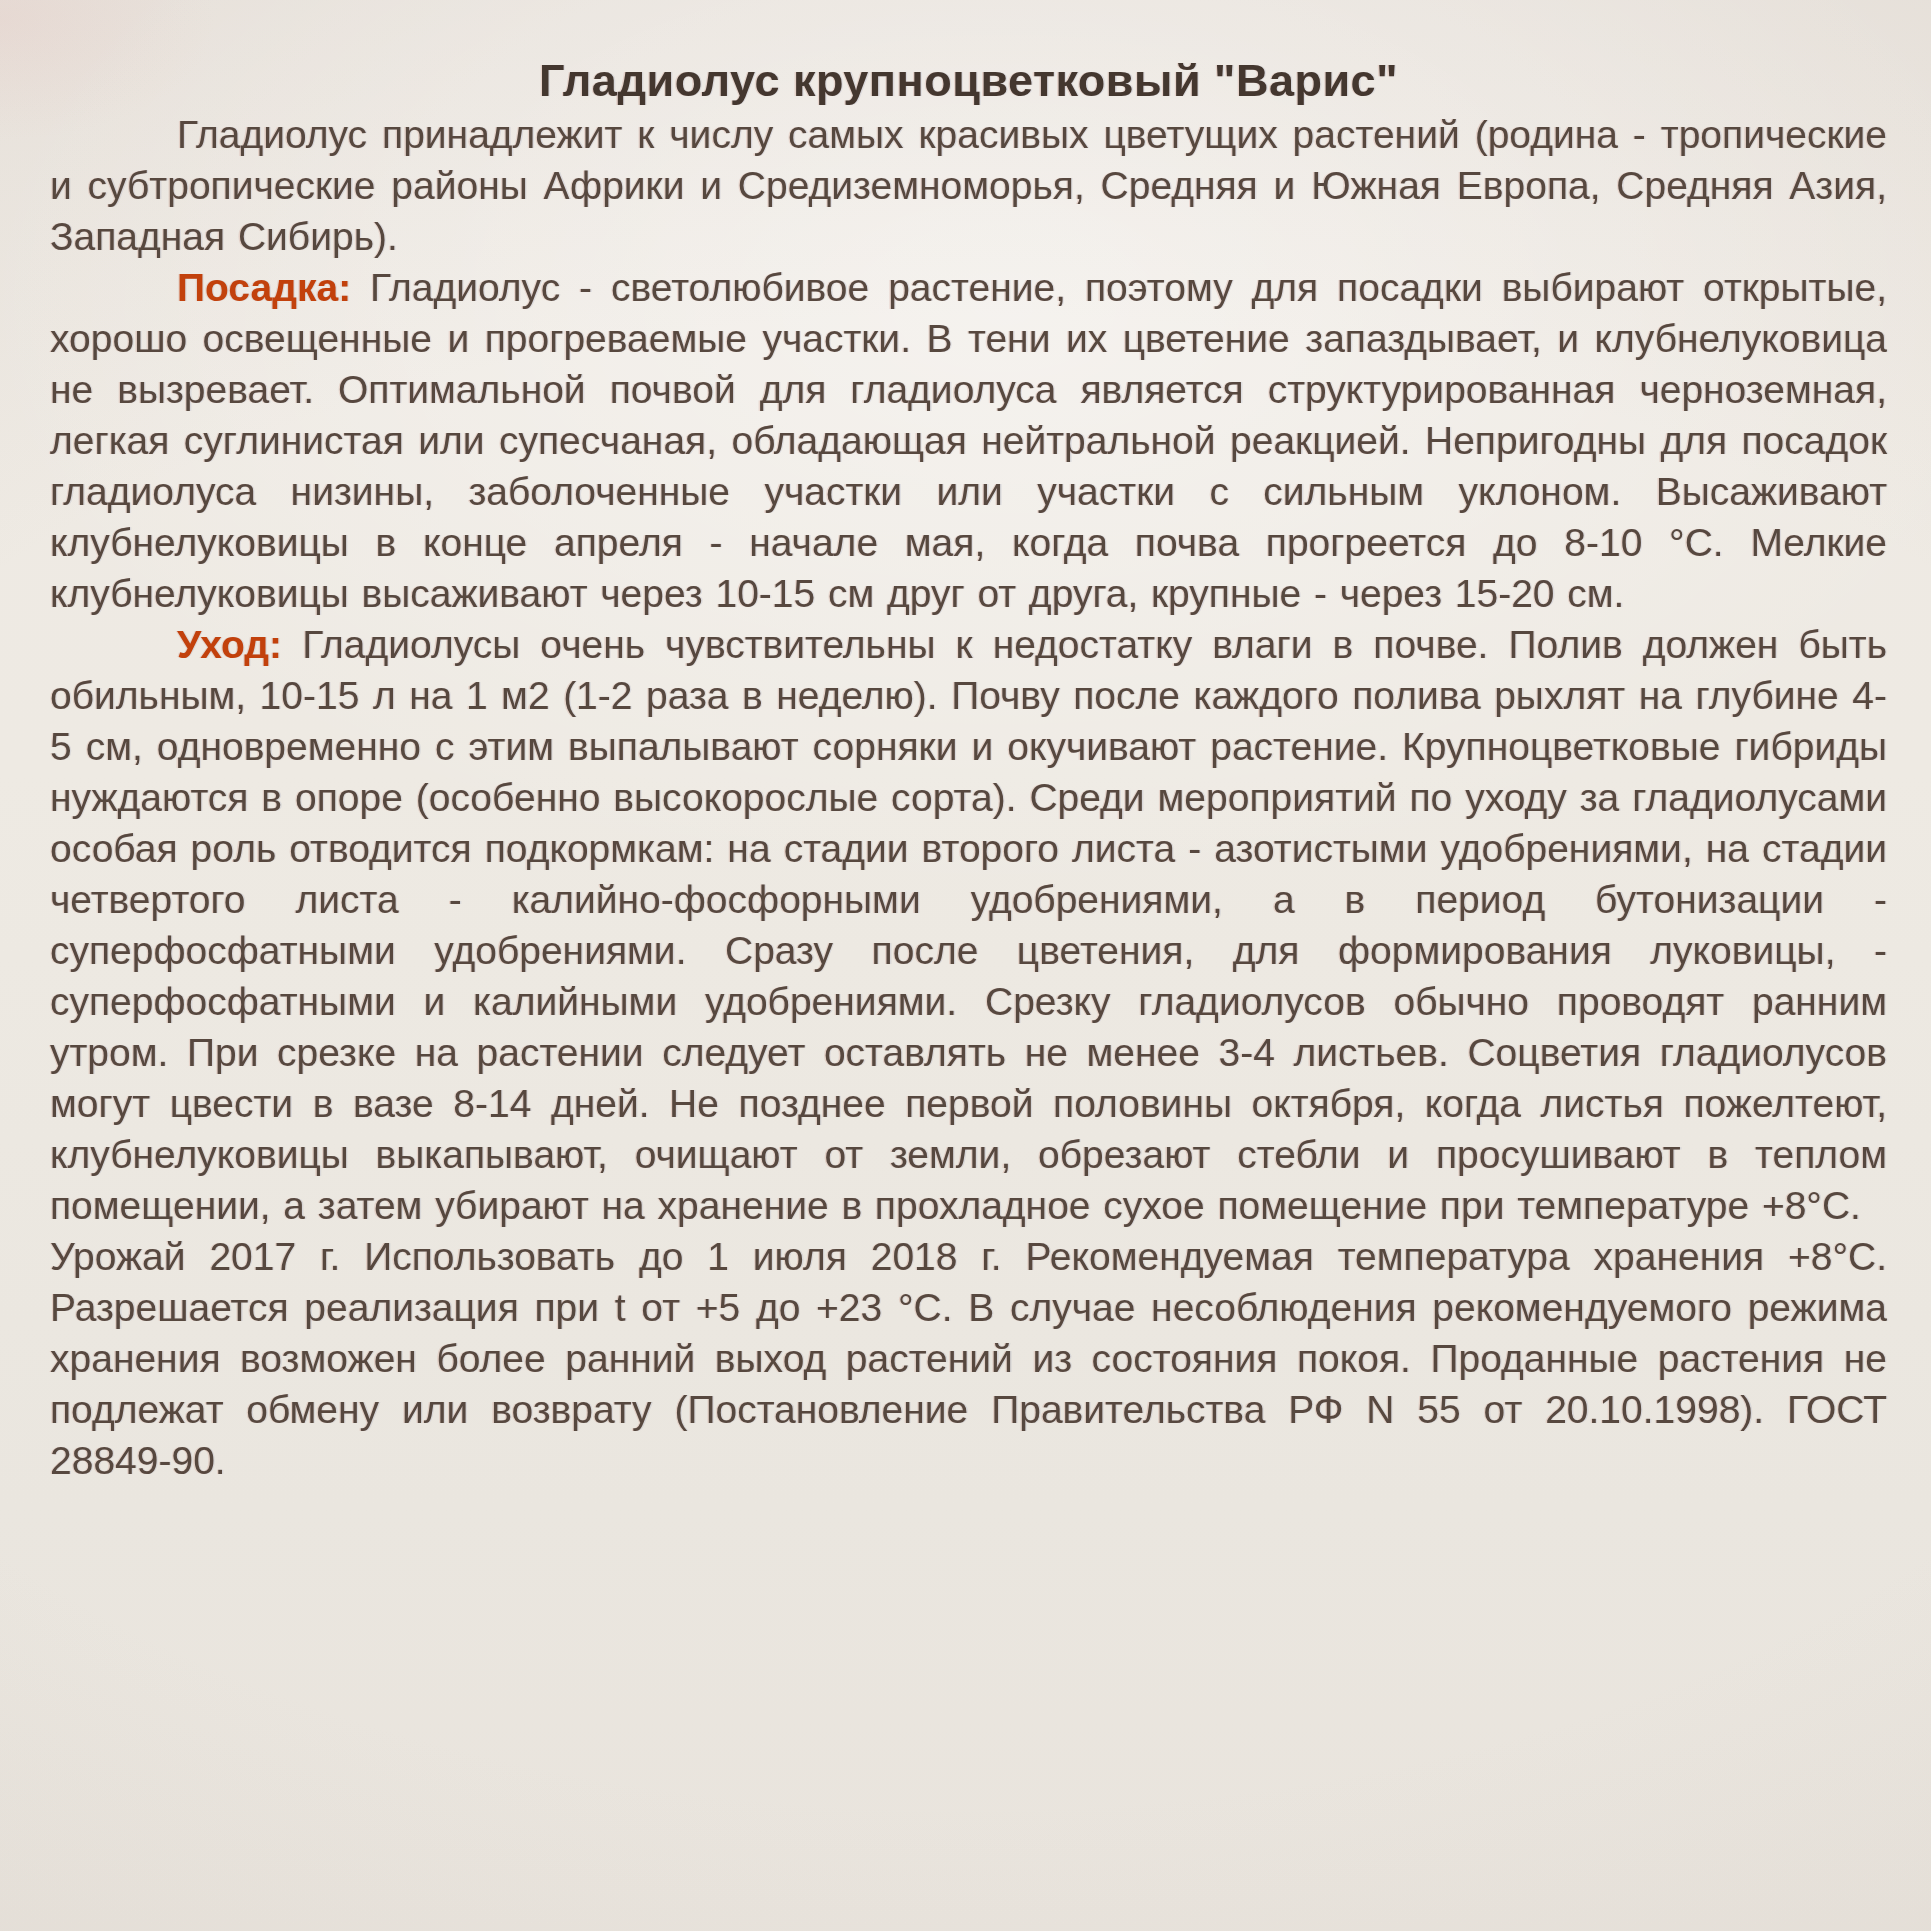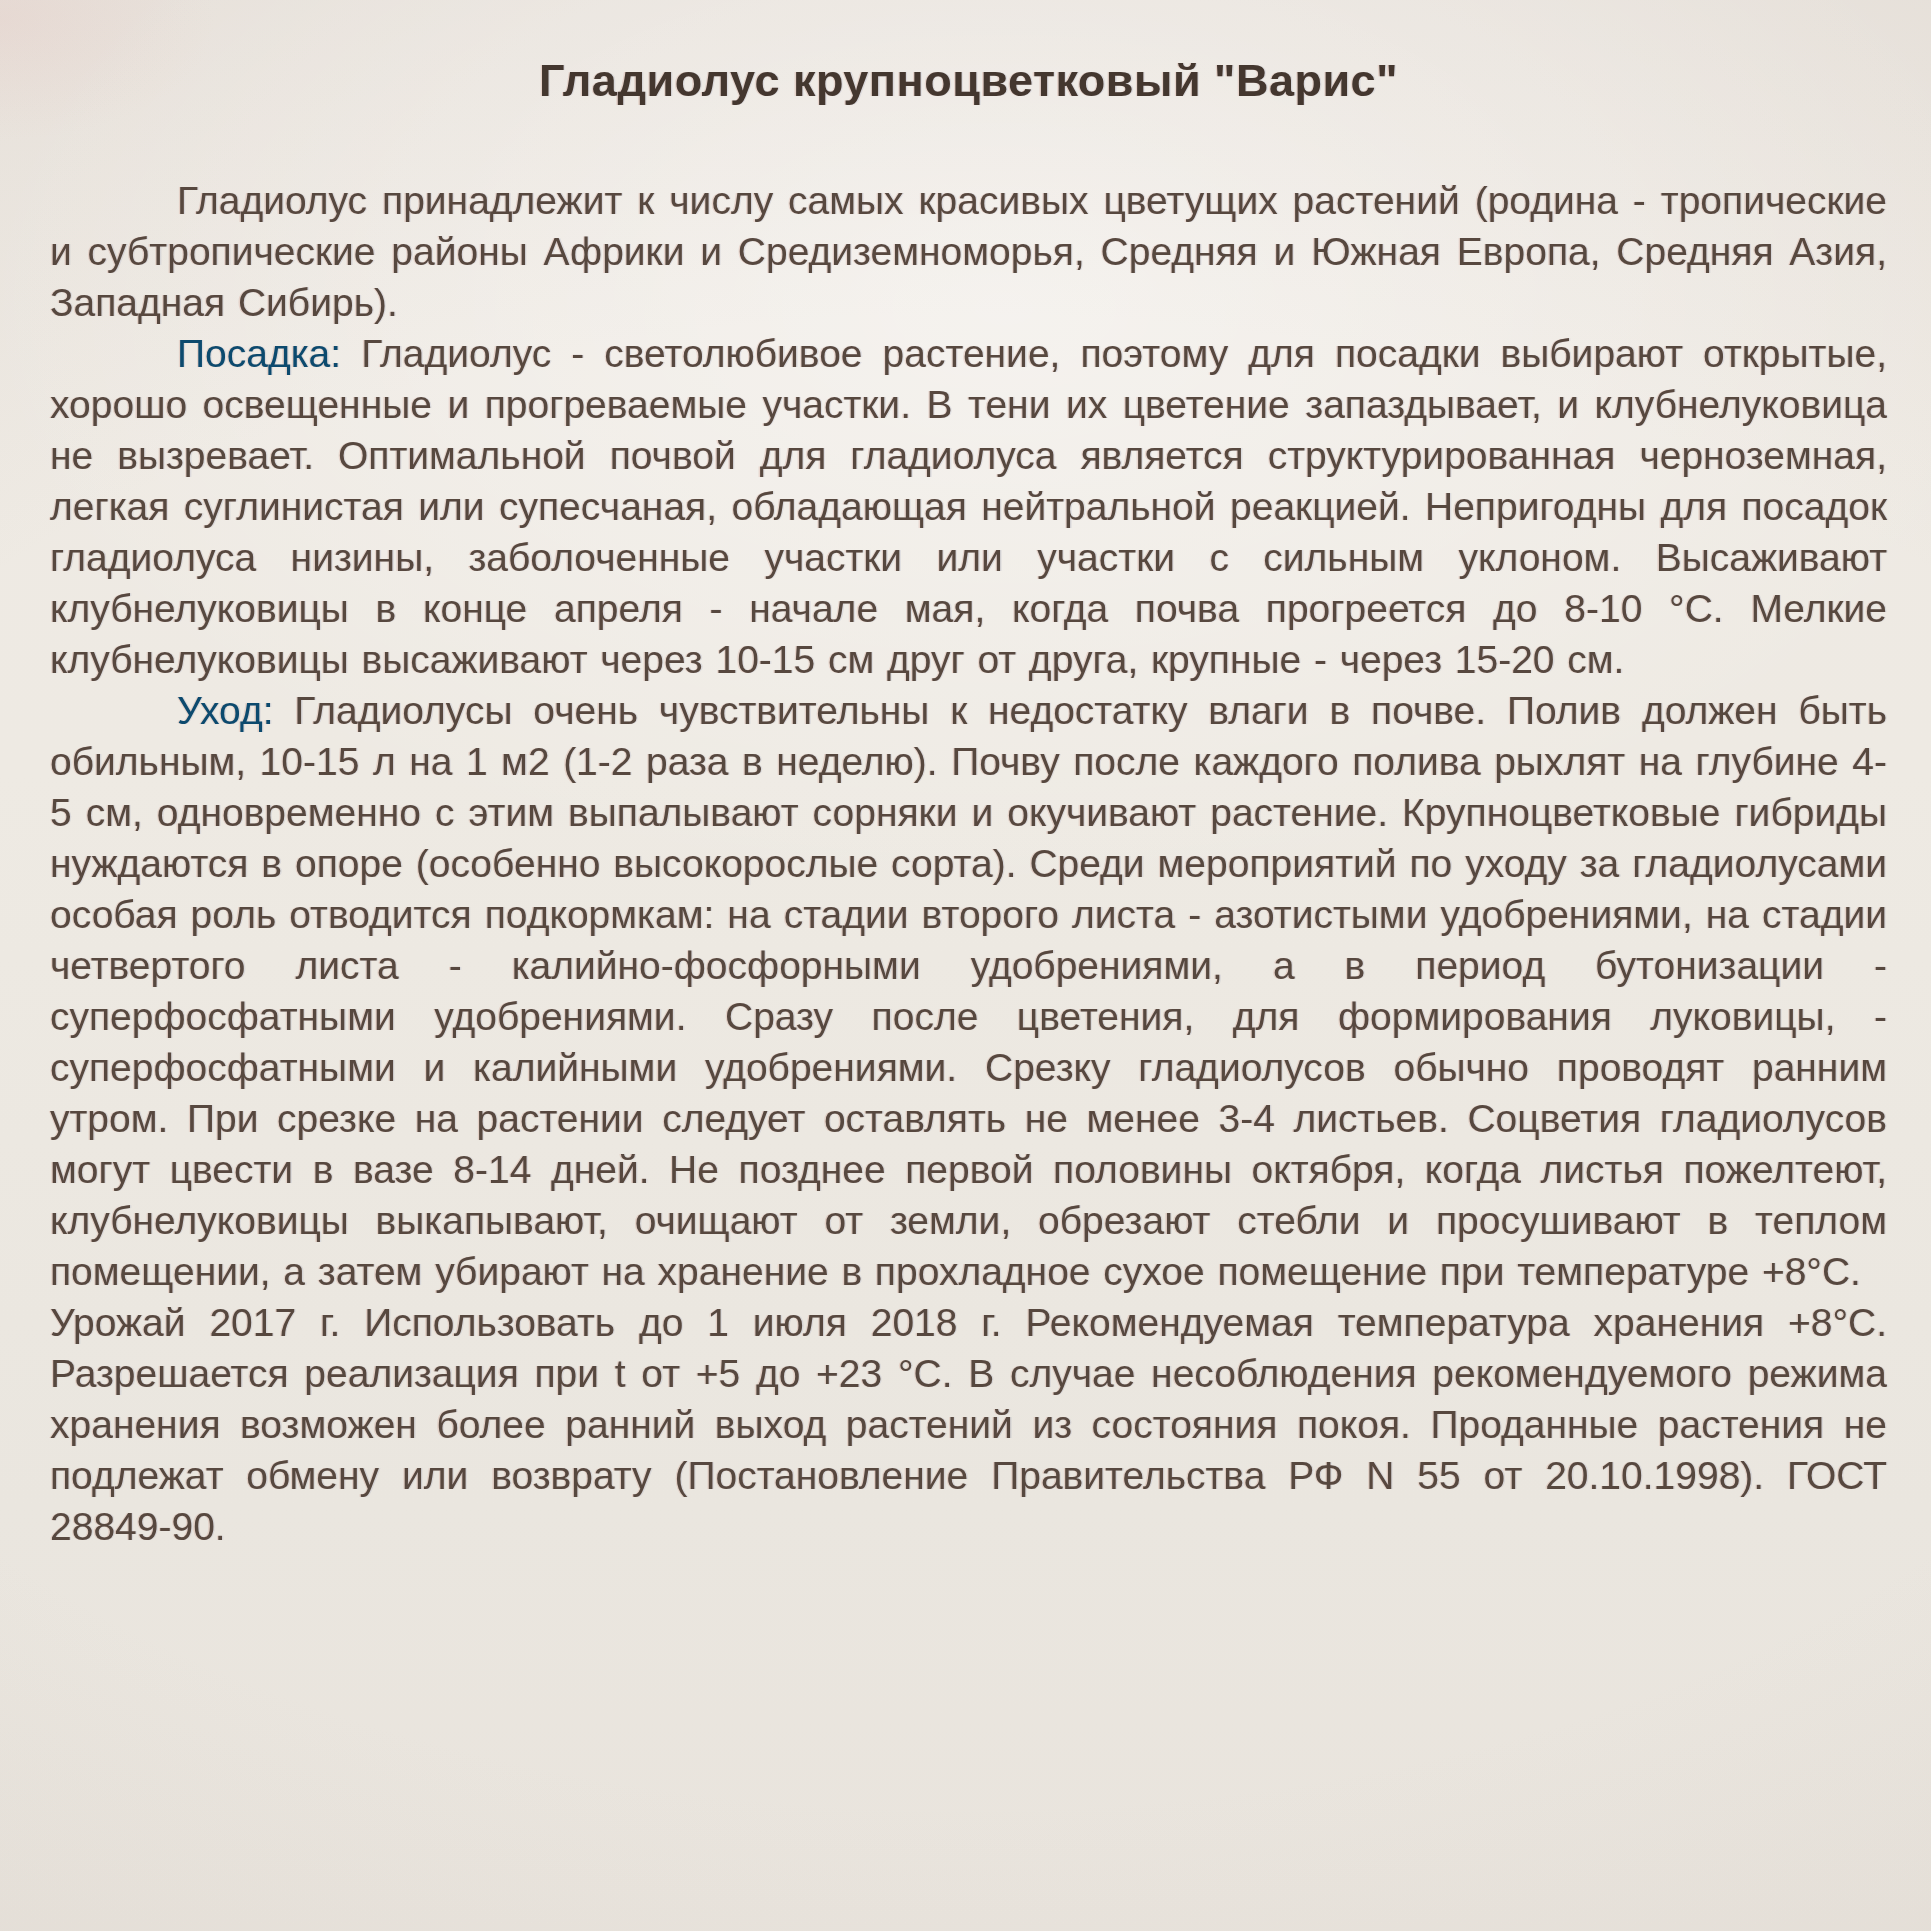--- a/index.html
+++ b/index.html
@@ -32,35 +32,34 @@
   .title {
     text-align: center;
     font-weight: bold;
     font-size: 45px;
     line-height: 56px;
     color: #44372f;
     letter-spacing: 0.5px;
     margin: 11.6px 0 0 0;
   }
   .body-text {
-    margin-top: 66px;
   }
   p.para {
     margin: 0;
     font-size: 39px;
     line-height: 51px;
     text-align: justify;
     word-spacing: 1.9px;
   }
   p.para.indent {
     text-indent: 127px;
   }
   b.lead {
-    font-weight: normal;
-    color: #0c4a6e;
+    font-weight: bold;
+    color: #c2410c;
   }
 </style>
 </head>
 <body>
 
 <div class="paper"></div>
 
 <div class="content">
 
   <div class="title">Гладиолус крупноцветковый  "Варис"</div>

